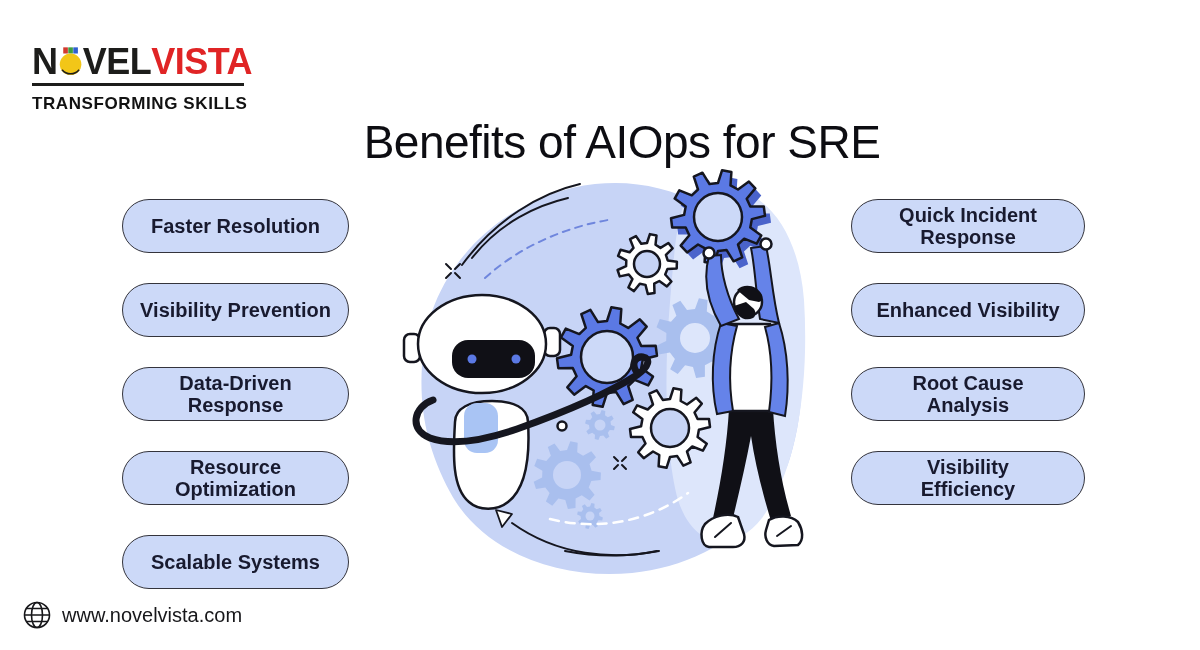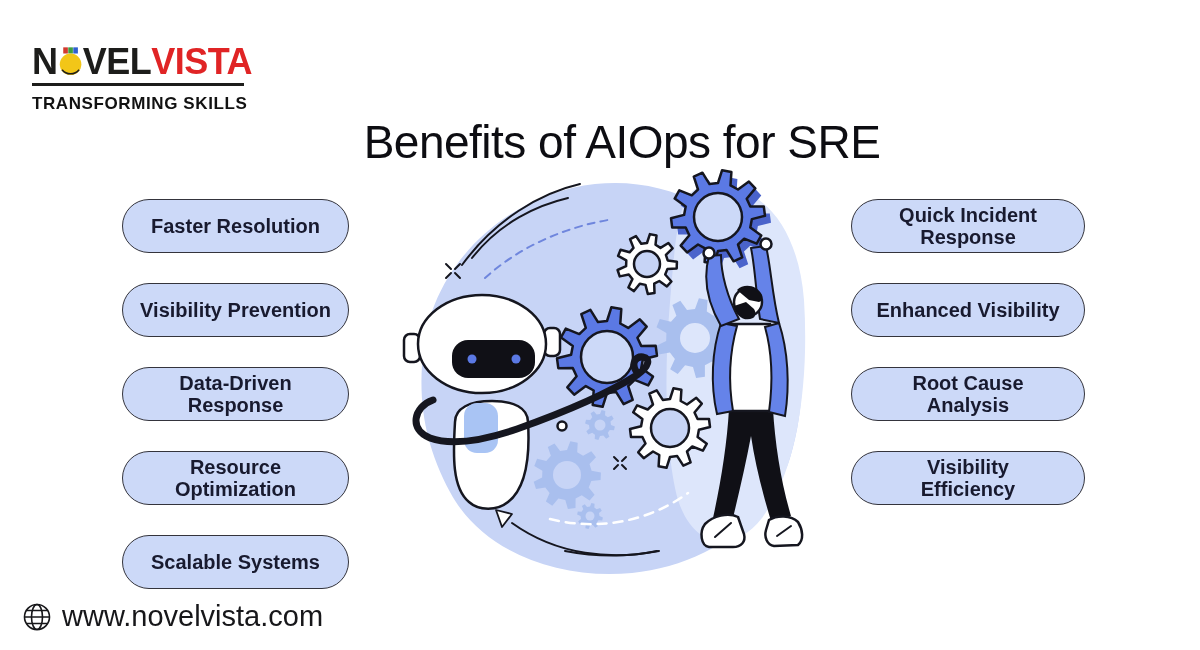--- a/index.html
+++ b/index.html
@@ -38,21 +38,21 @@
   .ink-thick{stroke:var(--outline,#15161f);fill:none;stroke-width:7;stroke-linecap:round;}
   .dash-blue{stroke:var(--dash_blue,#6f86dd);fill:none;stroke-width:2;stroke-linecap:round;stroke-dasharray:7 6;}
   .dash-white{stroke:#ffffff;fill:none;stroke-width:2.5;stroke-linecap:round;stroke-dasharray:9 7;}
   .white-shape{fill:#ffffff;stroke:var(--outline,#15161f);stroke-width:2.5;}
   .dark-shape{fill:#101016;}
   .jacket{fill:var(--jacket,#6583e9);stroke:var(--outline,#15161f);stroke-width:2;}
   .stripe{fill:var(--stripe,#a9c4f4);}
   .eye{fill:var(--accent_blue,#5b79e4);}
   
   .footer{position:absolute;left:22px;top:600px;display:flex;align-items:center;gap:10px;}
-  .footer .url{font-size:29px;font-weight:500;color:#17171a;}
+  .footer .url{font-size:20px;font-weight:500;color:#17171a;}
 </style>
 </head>
 <body>
 
 <div class="page">
 
   <div class="logo">
     <div class="logo-line1">
       <span>N</span>
       <svg class="logo-medal" width="30" height="38" viewBox="0 0 30 38">

